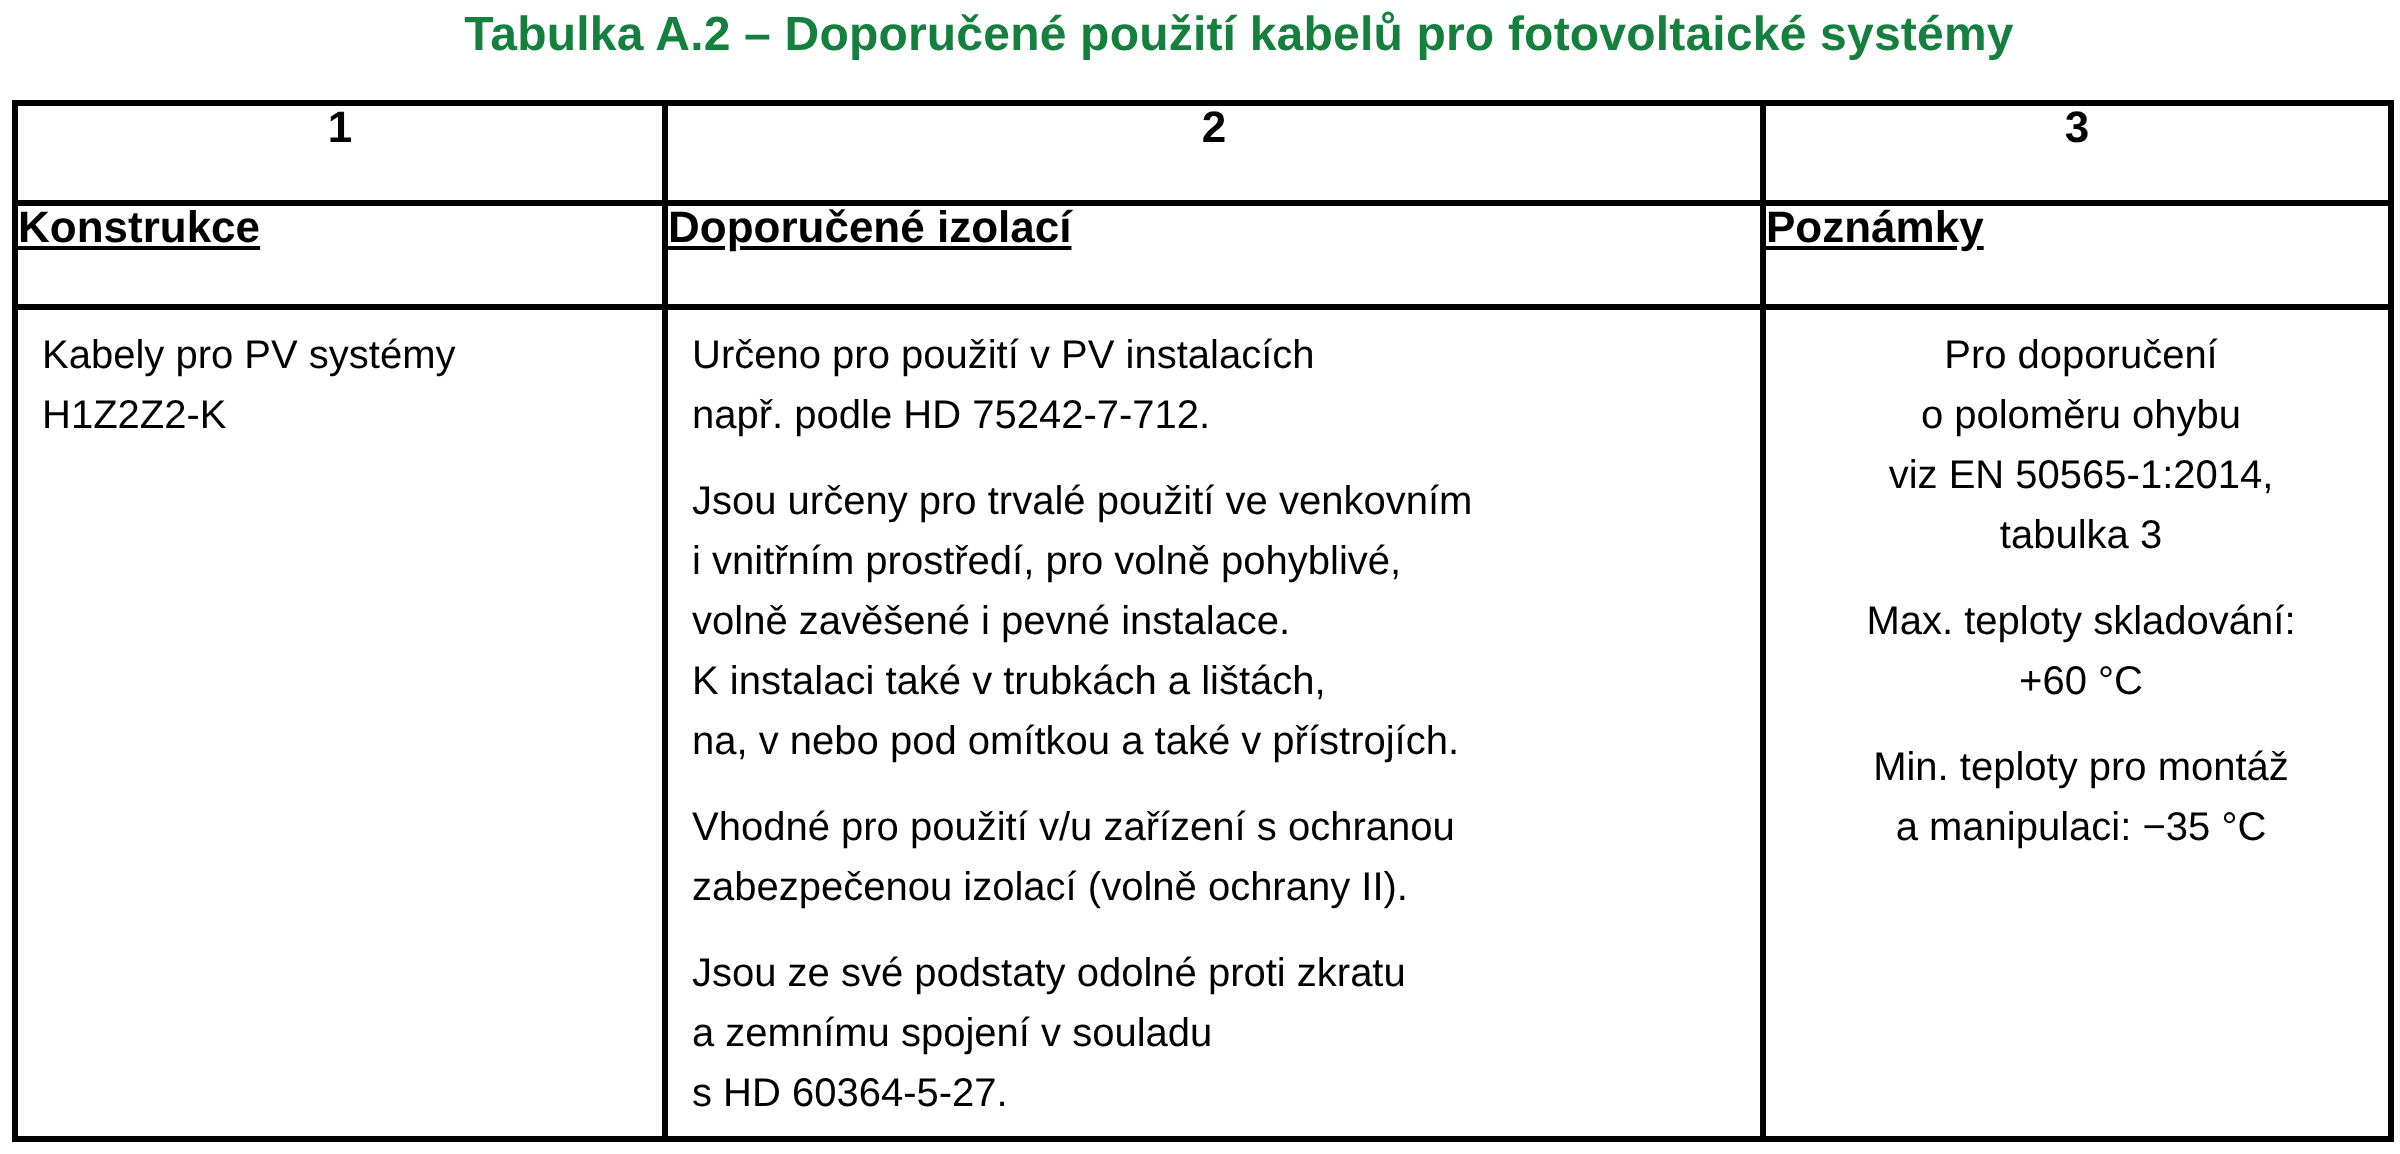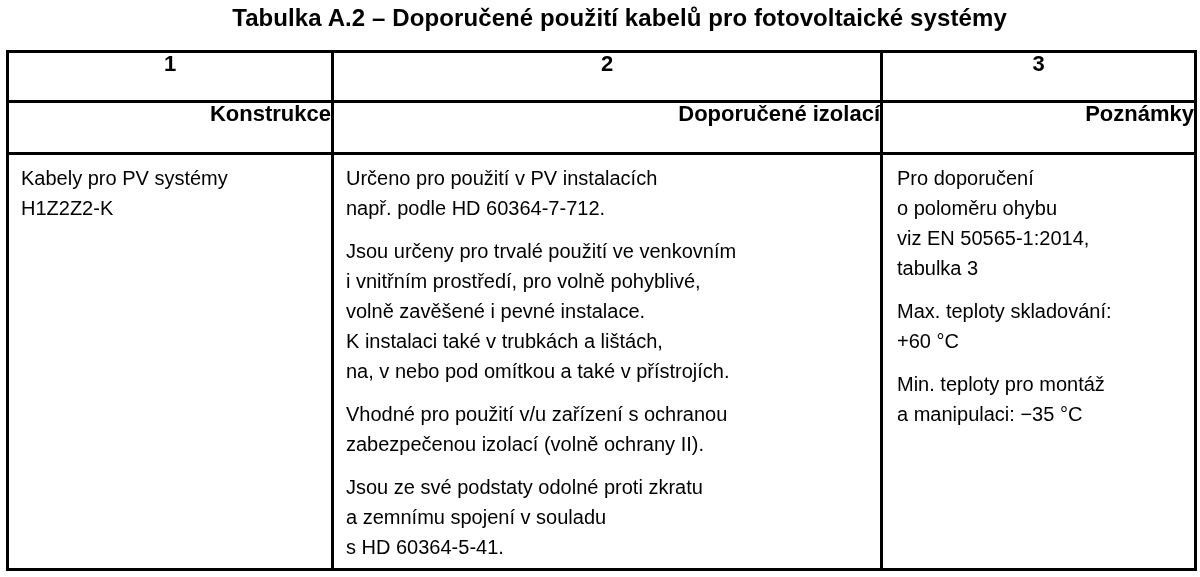--- a/index.html
+++ b/index.html
@@ -22,21 +22,21 @@
     box-sizing: border-box;
   }
   .table-title {
     text-align: center;
     font-size: 24px;
     font-weight: bold;
     letter-spacing: 0.1px;
     line-height: 1;
     padding-top: 6px;
     padding-bottom: 0;
-    color: #000000;
+    color: #15803d;
     white-space: nowrap;
     padding-left: 39px;
   }
   .table-wrap {
     position: absolute;
     left: 6px;
     top: 50px;
     width: 1188px;
     height: 519px;
     box-sizing: border-box;
@@ -61,37 +61,39 @@
   .num-cell {
     height: 47px;
     text-align: center;
     vertical-align: middle;
     font-size: 22px;
     font-weight: bold;
     line-height: 1;
   }
   .hdr-cell {
     height: 49px;
-    text-align: right;
+    text-align: left;
     vertical-align: middle;
     font-size: 22px;
     font-weight: bold;
     line-height: 1;
+    text-decoration: underline;
   }
   .body-cell {
     vertical-align: top;
     font-size: 20px;
     font-weight: normal;
     line-height: 30px;
   }
   .cell-inner {
     padding: 8px 10px 6px 12px;
   }
   .cell-inner.c3pad {
     padding-left: 14px;
+    text-align: center;
   }
   .para {
     margin: 0 0 13px 0;
     white-space: pre-line;
   }
   .para:last-child {
     margin-bottom: 0;
   }
 </style>
 </head>
@@ -122,31 +124,31 @@
         <tr>
           <td class="body-cell">
             <div class="cell-inner">
               <p class="para">Kabely pro PV systémy
 H1Z2Z2-K</p>
             </div>
           </td>
           <td class="body-cell">
             <div class="cell-inner">
               <p class="para">Určeno pro použití v PV instalacích
-např. podle HD 60364-7-712.</p>
+např. podle HD 75242-7-712.</p>
               <p class="para">Jsou určeny pro trvalé použití ve venkovním
 i vnitřním prostředí, pro volně pohyblivé,
 volně zavěšené i pevné instalace.
 K instalaci také v trubkách a lištách,
 na, v nebo pod omítkou a také v přístrojích.</p>
               <p class="para">Vhodné pro použití v/u zařízení s ochranou
 zabezpečenou izolací (volně ochrany II).</p>
               <p class="para">Jsou ze své podstaty odolné proti zkratu
 a zemnímu spojení v souladu
-s HD 60364-5-41.</p>
+s HD 60364-5-27.</p>
             </div>
           </td>
           <td class="body-cell">
             <div class="cell-inner c3pad">
               <p class="para">Pro doporučení
 o poloměru ohybu
 viz EN 50565-1:2014,
 tabulka 3</p>
               <p class="para">Max. teploty skladování:
 +60 °C</p>

